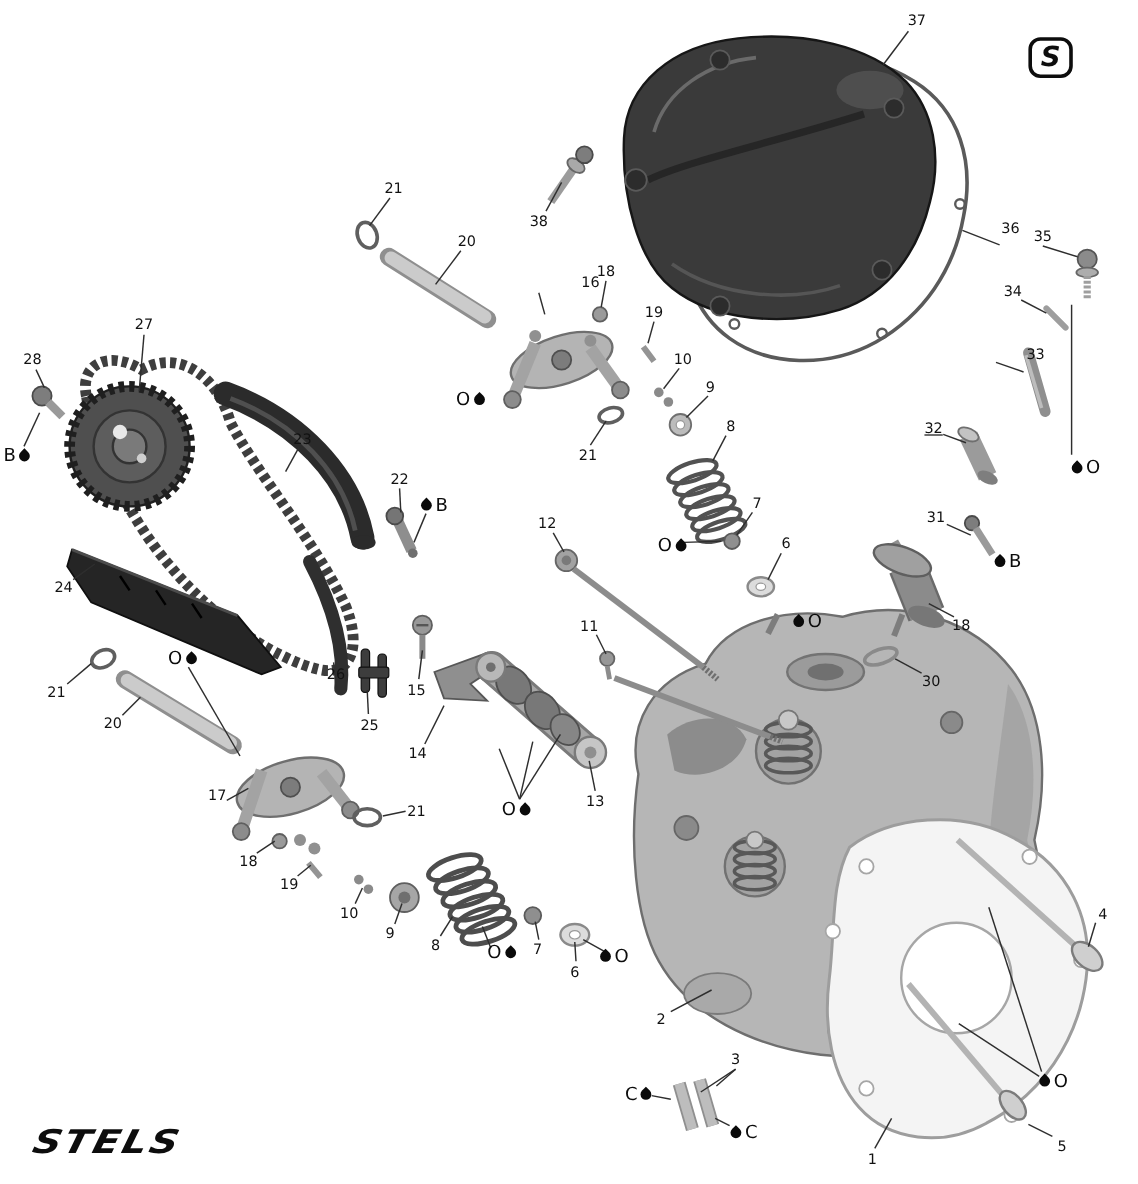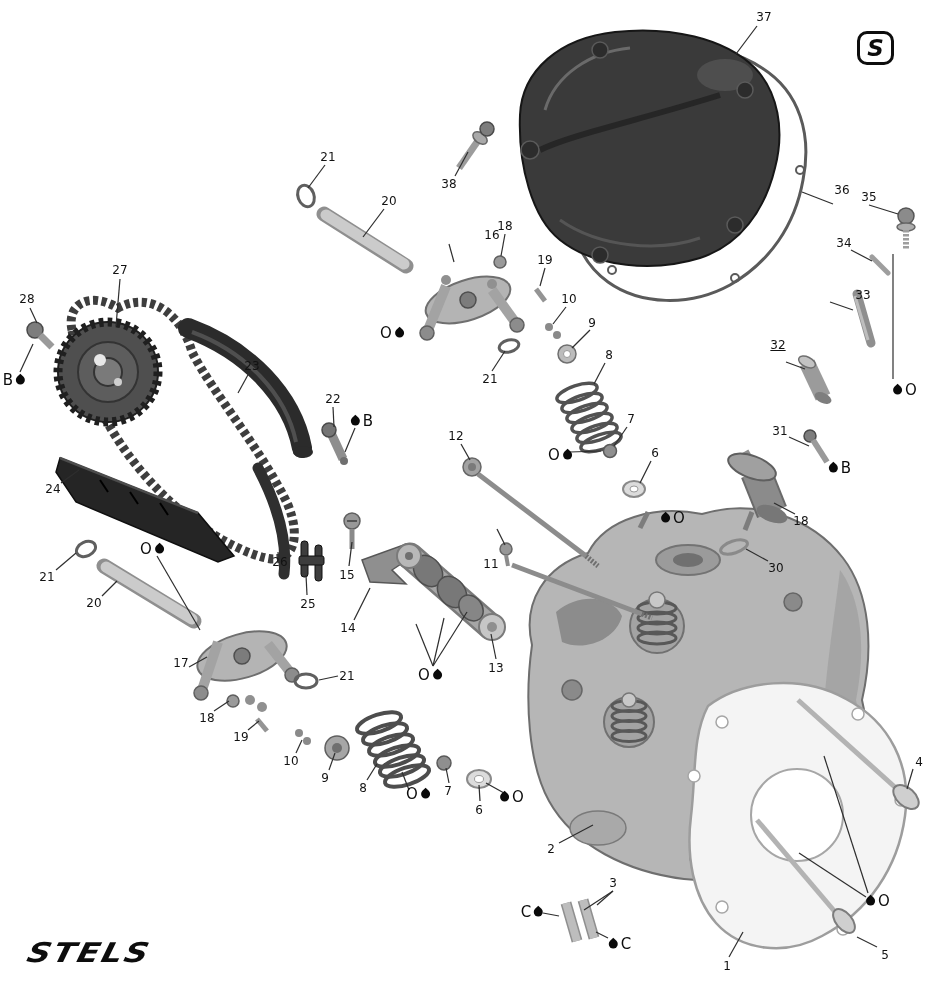--- a/index.html
+++ b/index.html
@@ -383,30 +383,30 @@
       <div class="callout" style="left: 869px; top: 197px;">35</div>
       <div class="callout" style="left: 842px; top: 190px;">36</div>
       <div class="callout" style="left: 844px; top: 243px;">34</div>
       <div class="callout" style="left: 823px; top: 295px; margin-left: 40px;">33</div>
       <div class="callout" style="left: 569px; top: 299px;">10</div>
       <div class="callout" style="left: 592px; top: 323px;">9</div>
       <div class="callout" style="left: 609px; top: 355px;">8</div>
       <div class="callout" style="left: 120px; top: 270px;">27</div>
       <div class="callout" style="left: 27px; top: 299px;">28</div>
       <div class="callout" style="left: 252px; top: 366px;">23</div>
-      <div class="callout" style="left: 778px; top: 345px; text-decoration: underline;">32</div>
+      <div class="callout" style="left: 778px; top: 357px; text-decoration: underline;">32</div>
       <div class="callout" style="left: 333px; top: 399px;">22</div>
       <div class="callout" style="left: 490px; top: 379px;">21</div>
       <div class="callout" style="left: 631px; top: 419px;">7</div>
       <div class="callout" style="left: 456px; top: 436px;">12</div>
       <div class="callout" style="left: 655px; top: 453px;">6</div>
       <div class="callout" style="left: 780px; top: 431px;">31</div>
       <div class="callout" style="left: 801px; top: 521px;">18</div>
       <div class="callout" style="left: 53px; top: 489px;">24</div>
-      <div class="callout" style="left: 491px; top: 522px; margin-top: 42px;">11</div>
+      <div class="callout" style="left: 491px; top: 522px;">11</div>
       <div class="callout" style="left: 776px; top: 568px;">30</div>
       <div class="callout" style="left: 47px; top: 577px;">21</div>
       <div class="callout" style="left: 94px; top: 603px;">20</div>
       <div class="callout" style="left: 280px; top: 562px;">26</div>
       <div class="callout" style="left: 308px; top: 604px;">25</div>
       <div class="callout" style="left: 347px; top: 575px;">15</div>
       <div class="callout" style="left: 348px; top: 628px;">14</div>
       <div class="callout" style="left: 496px; top: 668px;">13</div>
       <div class="callout" style="left: 181px; top: 663px;">17</div>
       <div class="callout" style="left: 347px; top: 676px;">21</div>

